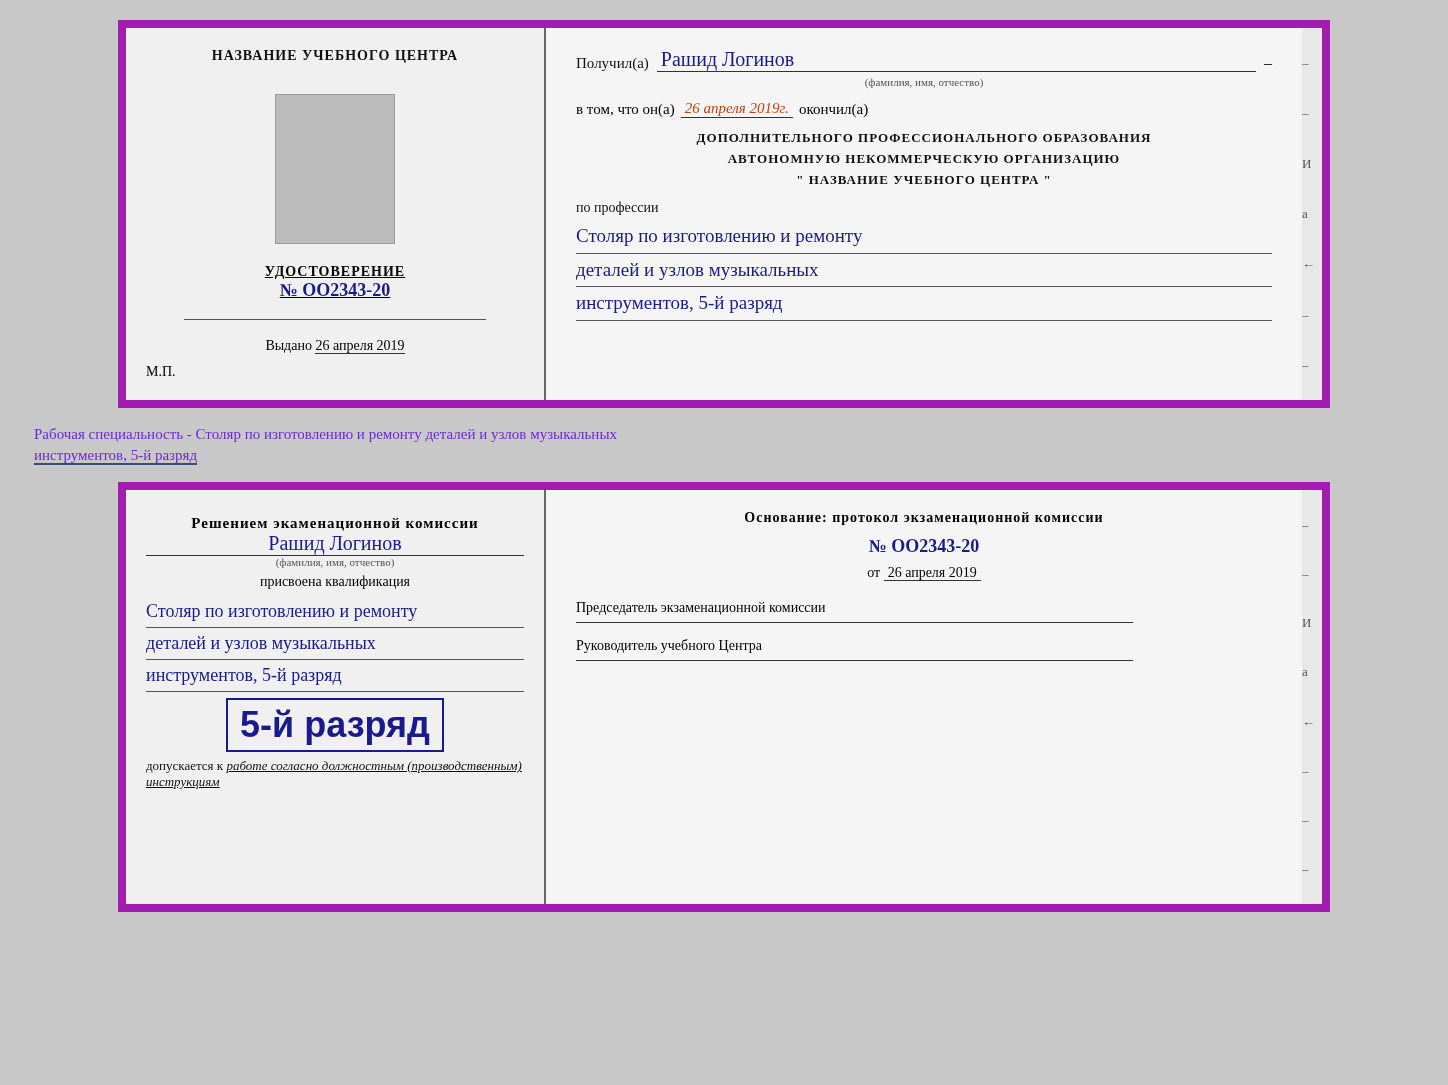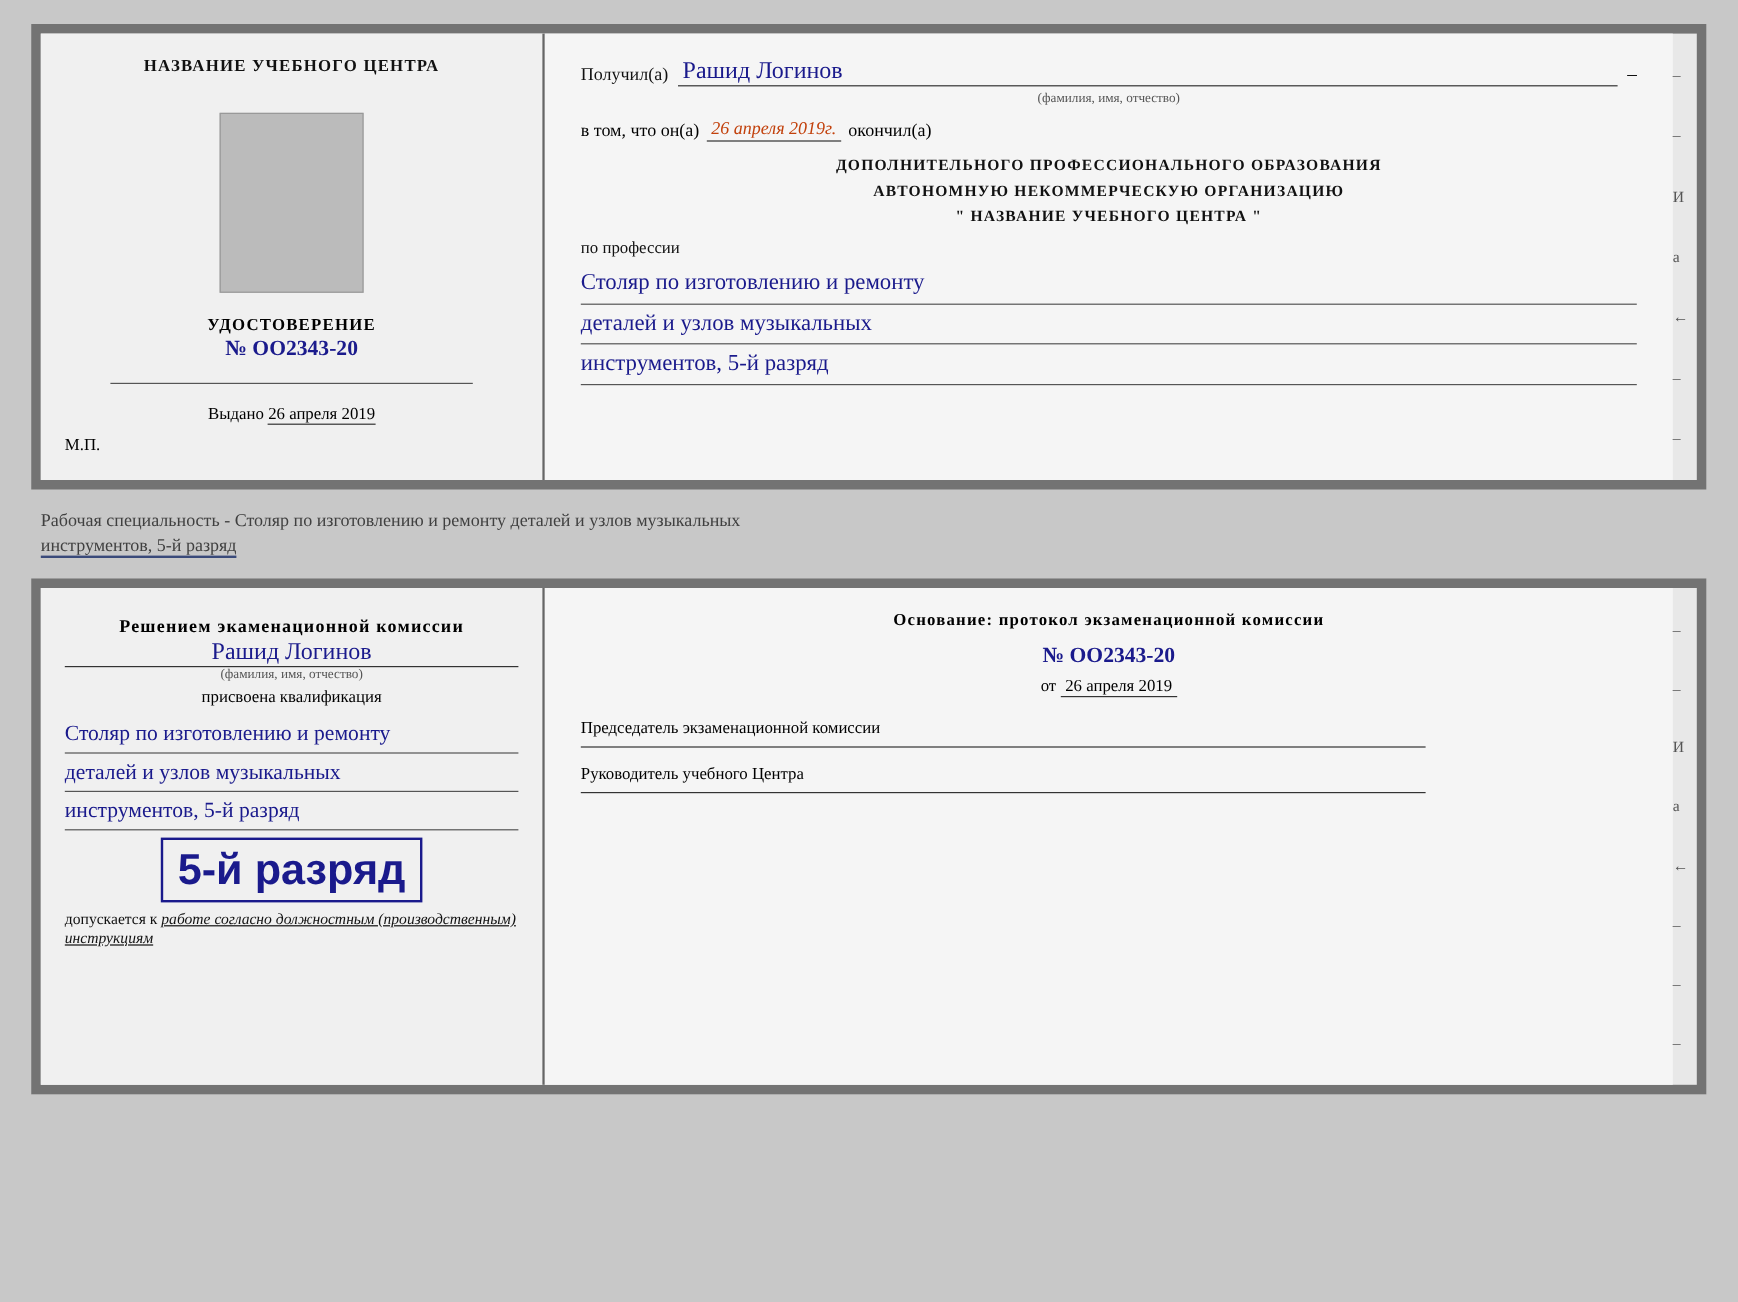--- a/index.html
+++ b/index.html
@@ -9,23 +9,23 @@
       width: 1448px;
       min-height: 1085px;
       display: flex;
       flex-direction: column;
       align-items: center;
       padding: 20px;
       gap: 10px;
     }
 
     .document-container {
-      width: 1396px;
+      width: 1212px;
       background: #e8e8e8;
-      border: 8px solid #737373;
+      border: 8px solid #a21caf;
       display: flex;
       position: relative;
     }
 
     .doc-left {
       width: 420px;
       border-right: 2px solid #666;
       padding: 20px;
       display: flex;
       flex-direction: column;
@@ -57,20 +57,21 @@
       width: 120px;
       height: 150px;
       background: #bbb;
       border: 1px solid #999;
       margin: 10px auto;
     }
 
     .udostoverenie-block {
       text-align: center;
       margin: 10px 0;
+      text-decoration: underline;
     }
 
     .udostoverenie-block .label {
       font-size: 14px;
       font-weight: bold;
       letter-spacing: 1px;
     }
 
     .udostoverenie-block .number {
       font-size: 18px;
@@ -169,21 +170,21 @@
       display: block;
       padding: 2px 0;
       line-height: 1.5;
     }
 
     
     .between-label {
       width: 1380px;
       padding: 6px 0;
       font-size: 15px;
-      color: #404040;
+      color: #6d28d9;
       line-height: 1.4;
     }
 
     .between-label .underline {
       border-bottom: 2px solid #3a4a7a;
       display: inline;
     }
 
     
     .bottom-doc .doc-left {

